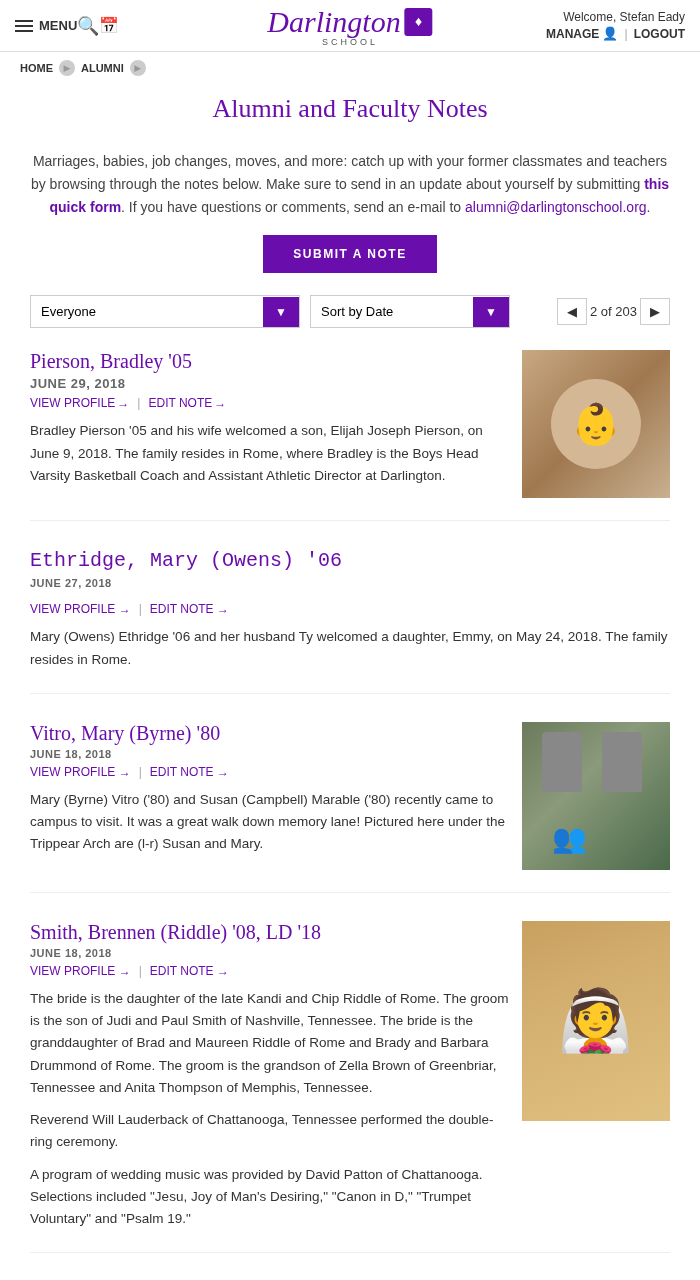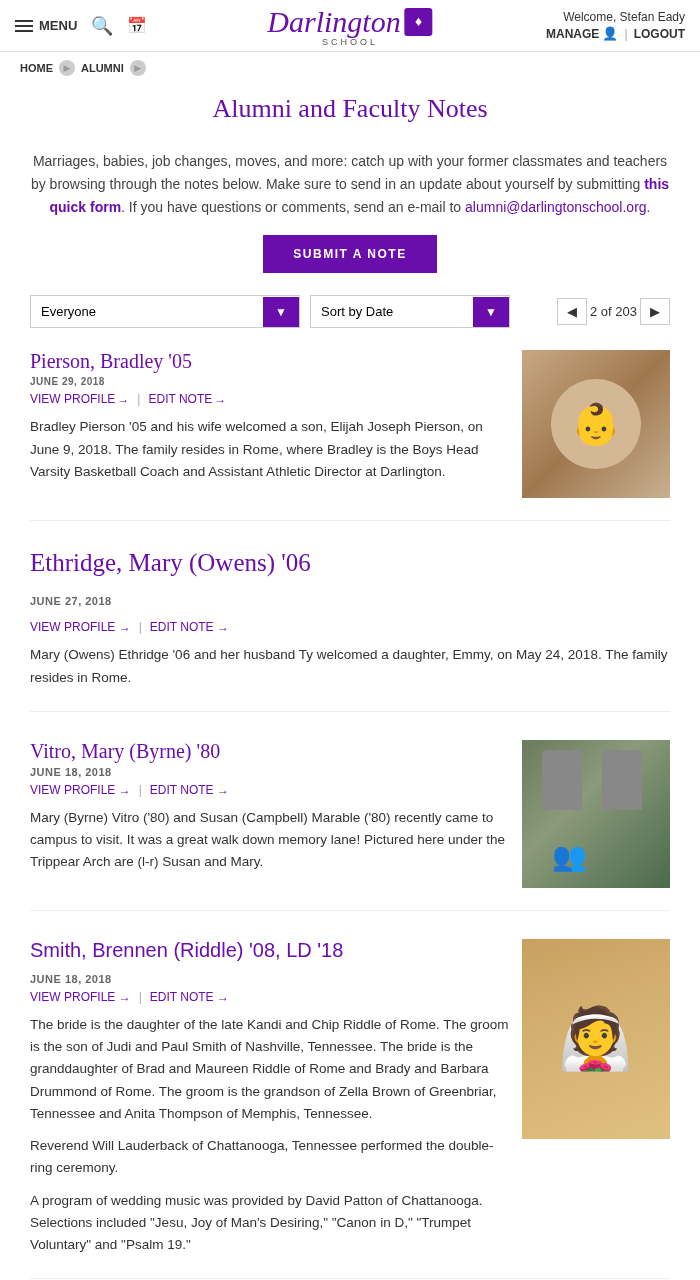--- a/index.html
+++ b/index.html
@@ -2,21 +2,21 @@
 <html><head>
   <meta charset="utf-8">
   <style>
     * { box-sizing: border-box; margin: 0; padding: 0; }
     body { font-family: Georgia, 'Times New Roman', serif; font-size: 14px; color: #333; background: #fff; width: 700px; }
   </style>
 </head>
 <body>
 
 <div style="display:flex; align-items:center; justify-content:space-between; padding:10px 15px; border-bottom:1px solid #ddd;">
-  <div style="display:flex; align-items:center; gap:14px;">
+  <div style="display:flex; align-items:center; ">
     <button style="display:flex; align-items:center; gap:6px; background:none; border:none; cursor:pointer; font-size:13px; font-weight:bold; color:#333;">
       <div style="display:flex; flex-direction:column; gap:3px;">
         <span style="display:block; width:18px; height:2px; background:#333;"></span>
         <span style="display:block; width:18px; height:2px; background:#333;"></span>
         <span style="display:block; width:18px; height:2px; background:#333;"></span>
       </div>
       <span>MENU</span>
     </button>
     <span style="font-size:18px; color:#555; cursor:pointer;">🔍</span>
     <span style="font-size:16px; color:#555; cursor:pointer;">📅</span>
@@ -79,37 +79,37 @@
       <span style="font-size:13px; color:#333; font-family:Arial,sans-serif;">
         <span>2</span> of <span>203</span>
       </span>
       <button style="background:#fff; border:1px solid #ccc; padding:5px 9px; cursor:pointer; font-size:13px; color:#333;">▶</button>
     </div>
   </div>
 
   <div style="margin-bottom:28px; padding-bottom:22px; border-bottom:1px solid #eee; display:flex; gap:0;">
     <div style="flex:1; padding-right:12px;">
       <div style="color:#6a0dad; font-size:20px; font-weight:normal; margin-bottom:3px; font-family:'Palatino Linotype',Palatino,serif; cursor:pointer;">Pierson, Bradley '05</div>
-      <div style="font-size:10px; color:#666; font-family:Arial,sans-serif; margin-bottom:5px; font-weight:bold; letter-spacing:0.5px;">JUNE 29, 2018</div>
+      <div style="font-size:13px; color:#666; font-family:Arial,sans-serif; margin-bottom:5px; font-weight:bold; letter-spacing:0.5px;">JUNE 29, 2018</div>
       <div style="display:flex; align-items:center; margin-bottom:10px; font-size:12px; font-family:Arial,sans-serif;">
         <span style="color:#6a0dad; cursor:pointer; display:flex; align-items:center;">VIEW PROFILE <span style="margin-left:2px;">→</span></span>
         <span style="color:#aaa; margin:0 8px;">|</span>
         <span style="color:#6a0dad; cursor:pointer; display:flex; align-items:center;">EDIT NOTE <span style="margin-left:2px;">→</span></span>
       </div>
       <p style="font-size:13.5px; line-height:1.65; color:#333; font-family:Arial,sans-serif;">Bradley Pierson '05 and his wife welcomed a son, Elijah Joseph Pierson, on June 9, 2018.  The family resides in Rome, where Bradley is the Boys Head Varsity Basketball Coach and Assistant Athletic Director at Darlington.</p>
     </div>
     <div style="width:148px; flex-shrink:0;">
       <div style="width:148px; height:148px; background: linear-gradient(135deg, #c8a882 0%, #a07850 50%, #c8b090 100%); display:flex; align-items:center; justify-content:center; overflow:hidden;">
         <div style="width:90px; height:90px; background:#d4b896; border-radius:50%; display:flex; align-items:center; justify-content:center; font-size:40px;">👶</div>
       </div>
     </div>
   </div>
 
   <div style="margin-bottom:28px; padding-bottom:22px; border-bottom:1px solid #eee;">
-    <div style="color:#6a0dad; font-size:25px; font-weight:normal; margin-bottom:18px; font-family:Liberation Serif, serif; cursor:pointer;">Ethridge, Mary (Owens) '06</div>
+    <div style="color:#6a0dad; font-size:20px; font-weight:normal; margin-bottom:5px; font-family:Liberation Mono, monospace; cursor:pointer;">Ethridge, Mary (Owens) '06</div>
     <div style="font-size:11px; color:#666; font-family:Arial,sans-serif; margin-bottom:13px; font-weight:bold; letter-spacing:0.5px;">JUNE 27, 2018</div>
     <div style="display:flex; align-items:center; margin-bottom:10px; font-size:12px; font-family:Arial,sans-serif;">
       <span style="color:#6a0dad; cursor:pointer;">VIEW PROFILE <span>→</span></span>
       <span style="color:#aaa; margin:0 8px;">|</span>
       <span style="color:#6a0dad; cursor:pointer;">EDIT NOTE <span>→</span></span>
     </div>
     <p style="font-size:13.5px; line-height:1.65; color:#333; font-family:Arial,sans-serif;">Mary (Owens) Ethridge '06 and her husband Ty welcomed a daughter, Emmy, on May 24, 2018.  The family resides in Rome.</p>
   </div>
 
   <div style="margin-bottom:28px; padding-bottom:22px; border-bottom:1px solid #eee; display:flex; gap:0;">
@@ -127,21 +127,21 @@
       <div style="width:148px; height:148px; background: linear-gradient(135deg, #6a7a5a 0%, #8a9a7a 40%, #4a6a4a 100%); display:flex; align-items:flex-end; justify-content:center; overflow:hidden; position:relative;">
         <div style="position:absolute; top:10px; left:20px; width:40px; height:60px; background:#888; border-radius:4px 4px 0 0;"></div>
         <div style="position:absolute; top:10px; left:80px; width:40px; height:60px; background:#888; border-radius:4px 4px 0 0;"></div>
         <div style="position:absolute; bottom:15px; left:30px; font-size:28px;">👥</div>
       </div>
     </div>
   </div>
 
   <div style="margin-bottom:28px; padding-bottom:22px; border-bottom:1px solid #eee; display:flex; gap:0;">
     <div style="flex:1; padding-right:12px;">
-      <div style="color:#6a0dad; font-size:20px; font-weight:normal; margin-bottom:11px; font-family:Liberation Sans, sans-serif; cursor:pointer;">Smith, Brennen (Riddle) '08, LD '18</div>
+      <div style="color:#6a0dad; font-size:20px; font-weight:normal; margin-bottom:3px; font-family:Liberation Serif, serif; cursor:pointer;">Smith, Brennen (Riddle) '08, LD '18</div>
       <div style="font-size:11px; color:#666; font-family:Arial,sans-serif; margin-bottom:5px; font-weight:bold; letter-spacing:0.5px;">JUNE 18, 2018</div>
       <div style="display:flex; align-items:center; margin-bottom:10px; font-size:12px; font-family:Arial,sans-serif;">
         <span style="color:#6a0dad; cursor:pointer;">VIEW PROFILE <span>→</span></span>
         <span style="color:#aaa; margin:0 8px;">|</span>
         <span style="color:#6a0dad; cursor:pointer;">EDIT NOTE <span>→</span></span>
       </div>
       <p style="font-size:13.5px; line-height:1.65; color:#333; font-family:Arial,sans-serif; margin-bottom:10px;">The bride is the daughter of the late Kandi and Chip Riddle of Rome. The groom is the son of Judi and Paul Smith of Nashville, Tennessee. The bride is the granddaughter of Brad and Maureen Riddle of Rome and Brady and Barbara Drummond of Rome. The groom is the grandson of Zella Brown of Greenbriar, Tennessee and Anita Thompson of Memphis, Tennessee.</p>
       <p style="font-size:13.5px; line-height:1.65; color:#333; font-family:Arial,sans-serif; margin-bottom:10px;">Reverend Will Lauderback of Chattanooga, Tennessee performed the double-ring ceremony.</p>
       <p style="font-size:13.5px; line-height:1.65; color:#333; font-family:Arial,sans-serif;">A program of wedding music was provided by David Patton of Chattanooga. Selections included "Jesu, Joy of Man's Desiring," "Canon in D," "Trumpet Voluntary" and "Psalm 19."</p>
     </div>

